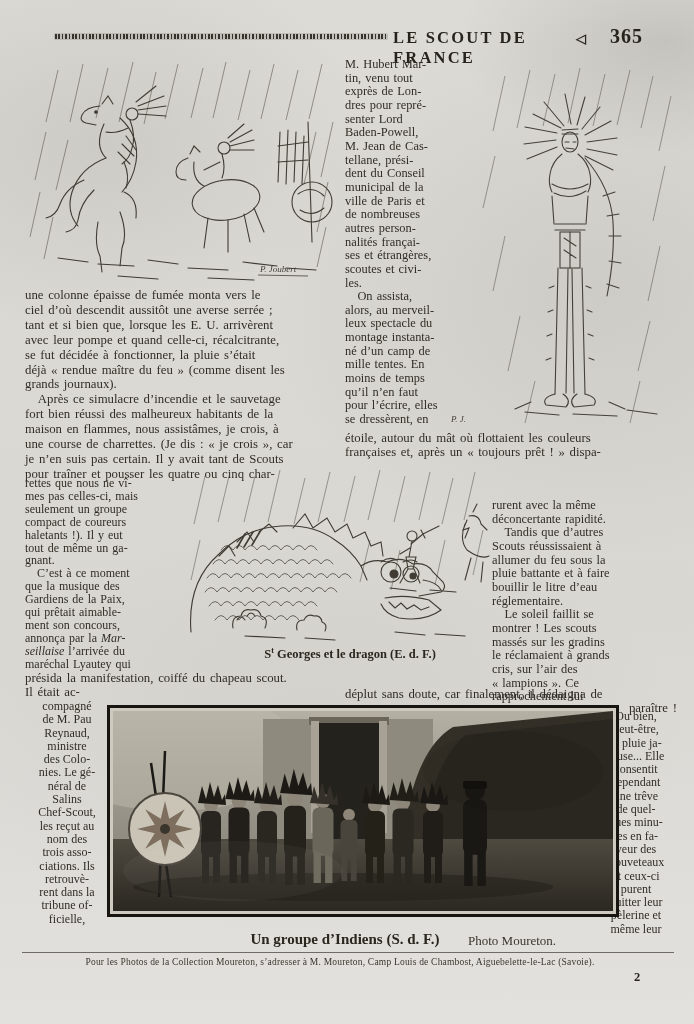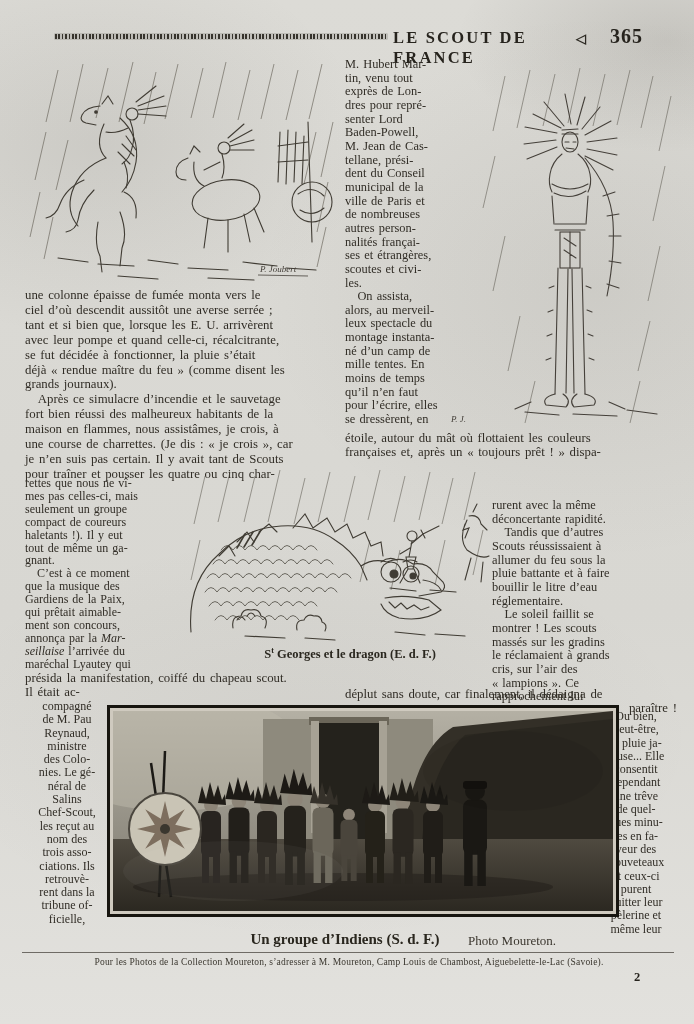--- a/index.html
+++ b/index.html
@@ -365,16 +365,16 @@
 
       <ellipse cx="400" cy="60" rx="90" ry="40" fill="#000" opacity="0.06"></ellipse>
       <ellipse cx="120" cy="160" rx="110" ry="30" fill="#fff" opacity="0.04"></ellipse>
     </svg>
   </div>
 
   <div class="abs cap" style="left:205px;top:931px;width:280px;font-size:15px;">Un groupe d’Indiens (S. d. F.)</div>
   <div class="abs credit" style="left:468px;top:933px;">Photo Moureton.</div>
 
   <div class="abs ftr-rule" style="left:22px;top:952px;width:652px;"></div>
-  <div class="abs ftr" style="left:23px;top:957px;width:652px;">Pour les Photos de la Collection Moureton, s’adresser à M. Moureton, Camp Louis de Chambost, Aiguebelette-le-Lac (Savoie).</div>
+  <div class="abs ftr" style="left:14px;top:957px;width:652px;">Pour les Photos de la Collection Moureton, s’adresser à M. Moureton, Camp Louis de Chambost, Aiguebelette-le-Lac (Savoie).</div>
   <div class="abs pgnum" style="left:634px;top:970px;">2</div>
 
 </div>
 
 </body></html>

